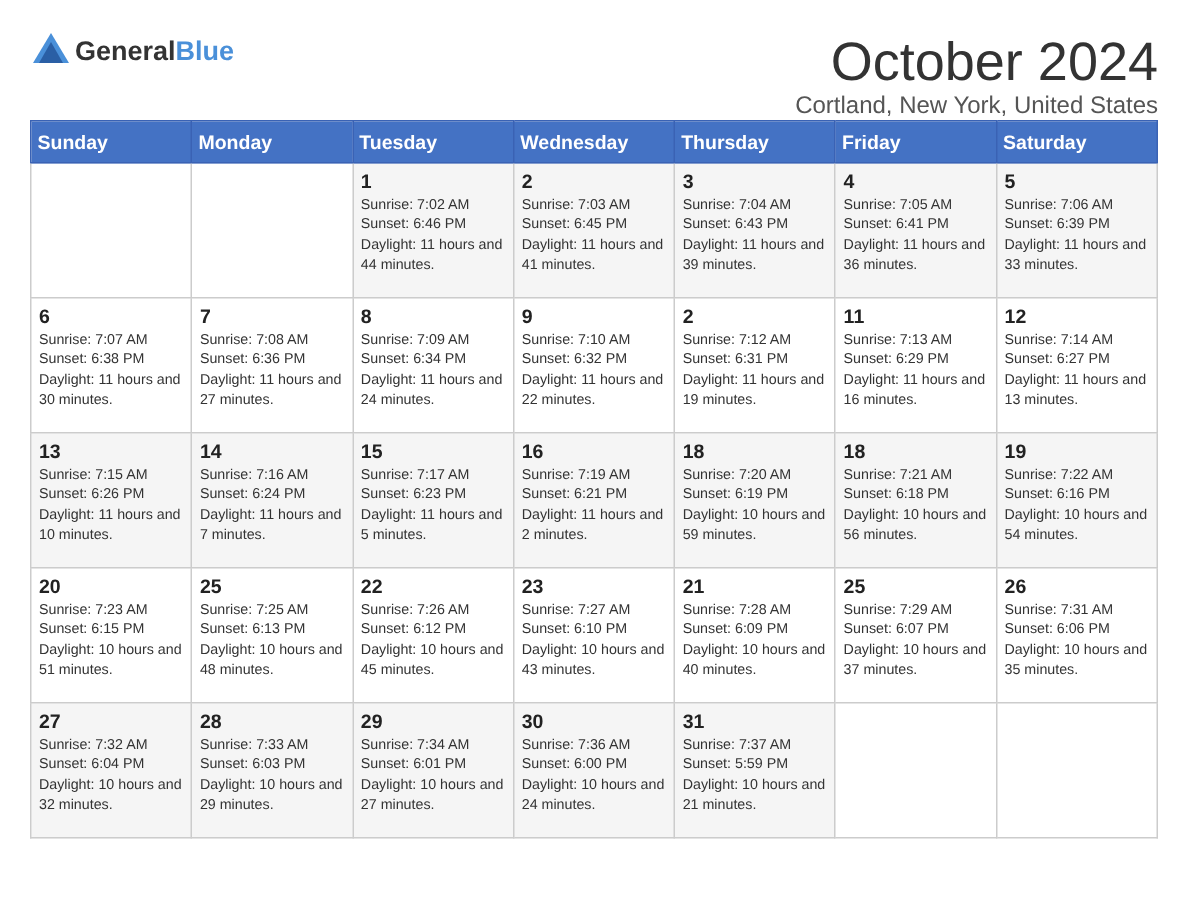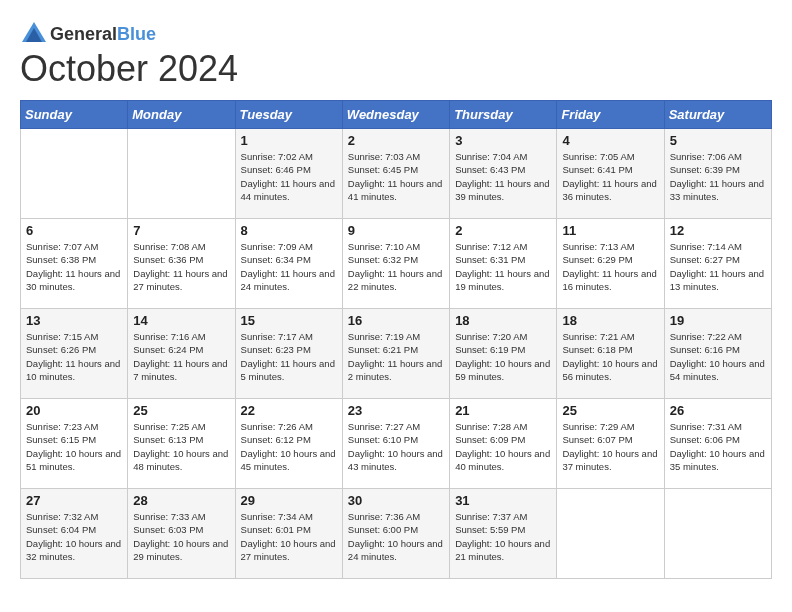--- a/index.html
+++ b/index.html
@@ -7,22 +7,20 @@
       font-family: Arial, sans-serif;
       background: #fff;
       width: 792px;
       min-height: 612px;
       padding: 20px;
     }
     .header {
       display: flex;
       justify-content: space-between;
       align-items: flex-start;
-      margin-bottom: 10px;
-      flex-direction: column;
     }
     .logo {
       display: flex;
       align-items: center;
     }
     .logo-text-general {
       font-size: 18px;
       font-weight: bold;
       color: #333;
     }
@@ -54,21 +52,20 @@
       table-layout: fixed;
     }
     thead tr th {
       background-color: #4472c4;
       color: #fff;
       font-size: 13px;
       font-weight: bold;
       padding: 6px 4px;
       border: 1px solid #3a62b4;
       text-align: left;
-      font-style: italic;
     }
     tbody tr td {
       border: 1px solid #ccc;
       vertical-align: top;
       padding: 4px 5px;
       font-size: 10px;
       color: #222;
       height: 90px;
       background: #fff;
     }
@@ -98,20 +95,21 @@
     <svg class="logo-icon" viewBox="0 0 28 28" xmlns="http://www.w3.org/2000/svg">
       <polygon points="14,2 26,22 2,22" fill="#4a90d9"></polygon>
       <polygon points="14,8 22,22 6,22" fill="#2a5fa5"></polygon>
     </svg>
     <div>
       <span class="logo-text-general">General</span><span class="logo-text-blue">Blue</span>
     </div>
   </div>
   <div class="title-block">
     <div class="month-title">October 2024</div>
+    <div class="location-title">Cortland, New York, United States</div>
   </div>
 </div>
 
 <table>
   <thead>
     <tr id="weekday-header">
     <th>Sunday</th>
         <th>Monday</th>
         <th>Tuesday</th>
         <th>Wednesday</th>

